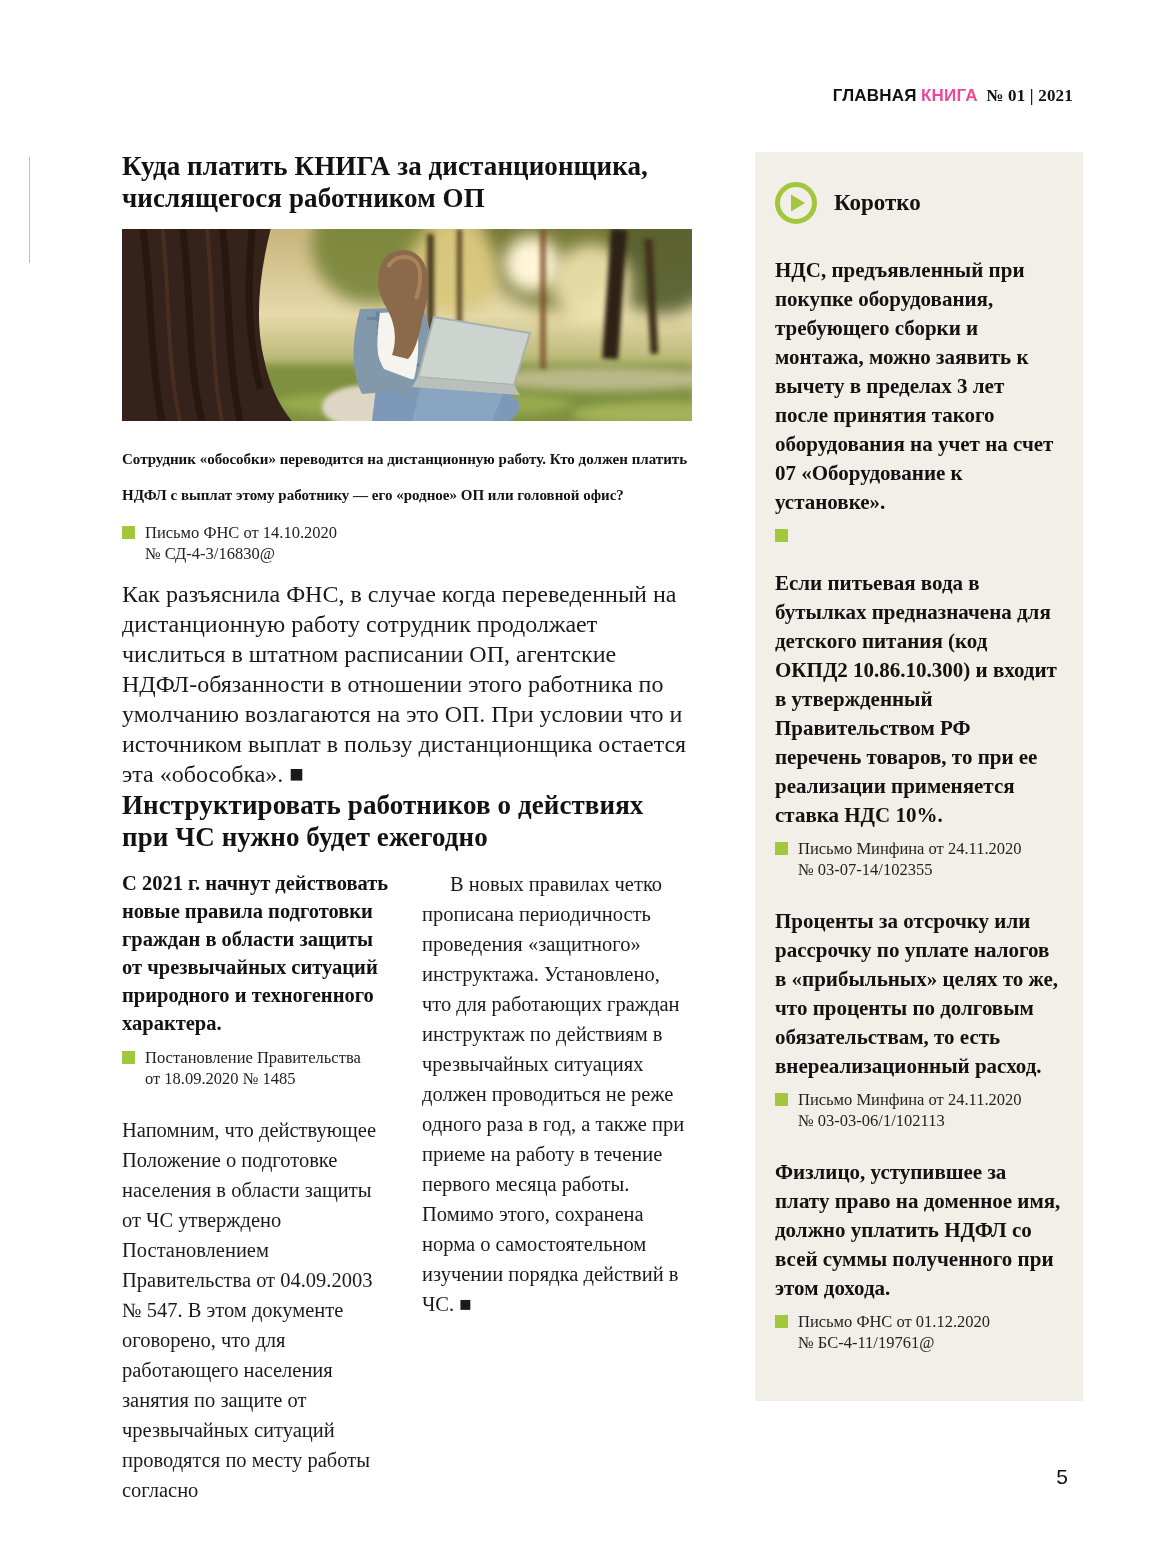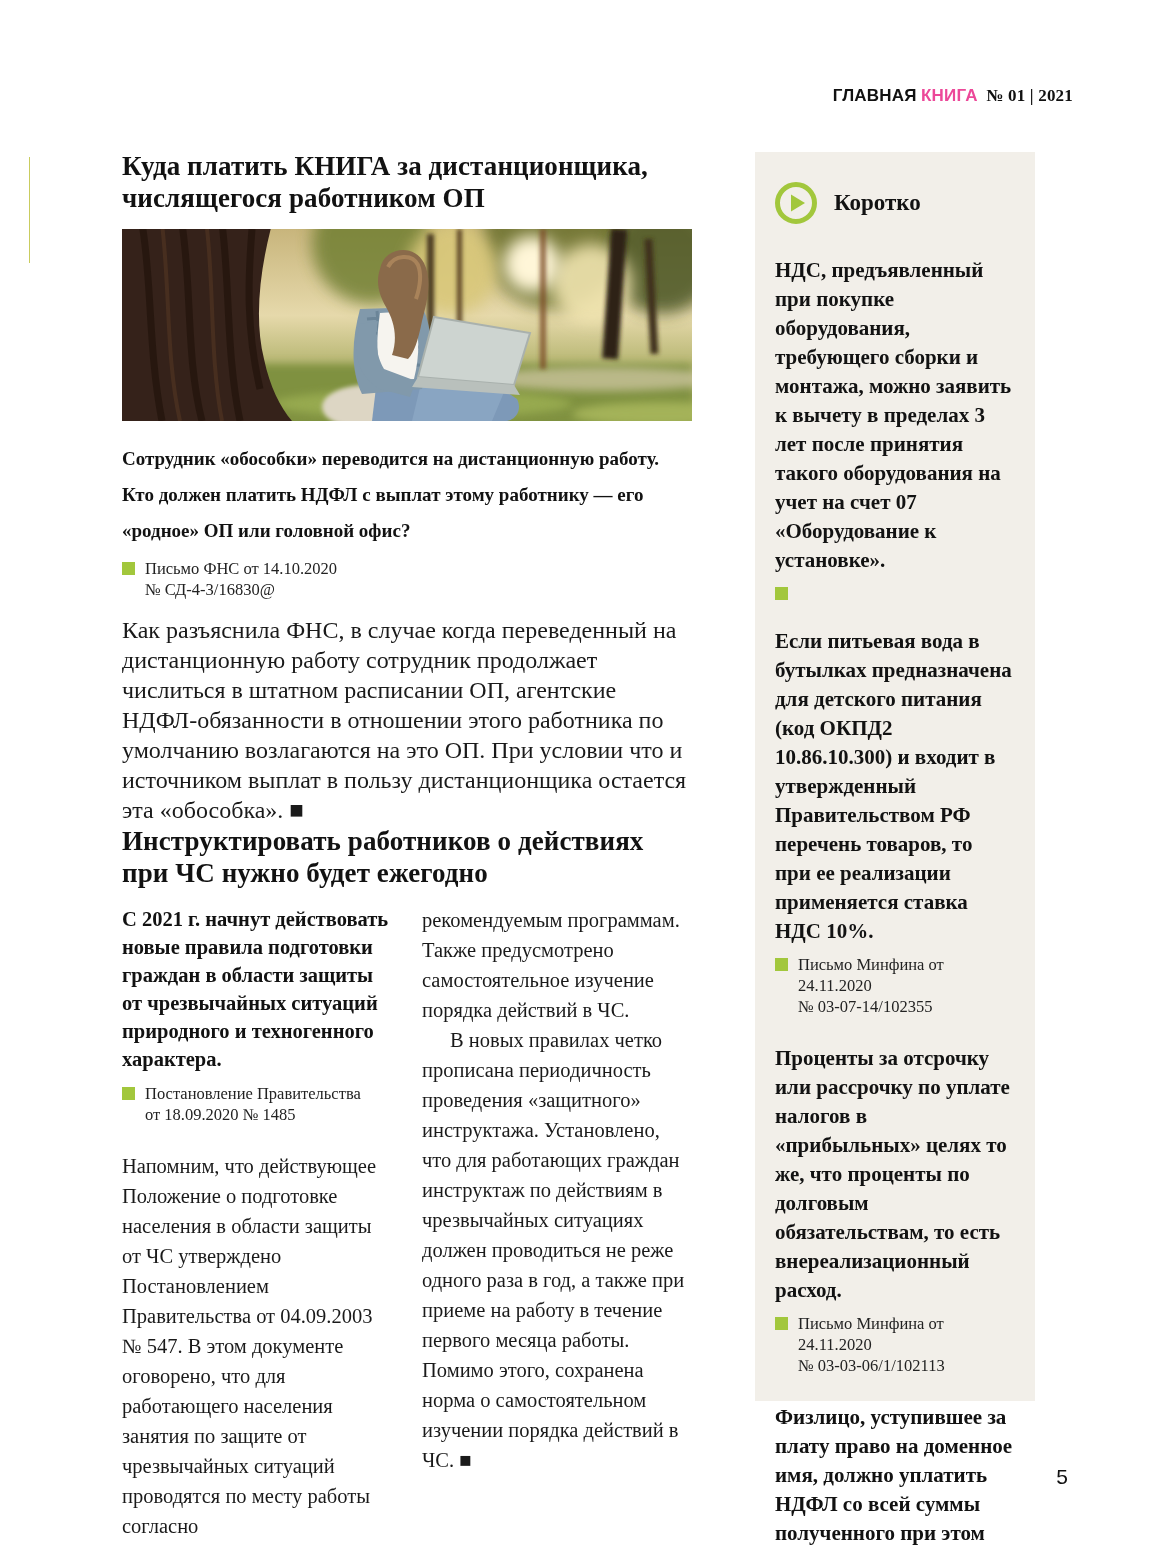--- a/index.html
+++ b/index.html
@@ -30,21 +30,21 @@
 
   
   .main { position:absolute; left:122px; top:150px; width:570px; }
   h1, h2 {
     font-size:27px; line-height:32px; font-weight:bold; color:#121212;
     letter-spacing:.1px;
   }
   .photo-wrap { margin-top:15px; width:570px; height:192px; overflow:hidden; }
   .lead {
     margin-top:20px;
-    font-size:19px; line-height:36px; font-weight:bold; color:#121212;
+    font-size:15px; line-height:36px; font-weight:bold; color:#121212;
   }
   .ref { display:flex; margin-top:9px; }
   .ref .sq {
     flex:0 0 auto; width:13px; height:13px; margin-top:4px;
     background:#a2c73c;
   }
   .ref .rt {
     margin-left:10px; font-size:16.5px; line-height:21px; color:#222;
   }
   .ref .rt span { display:block; }
@@ -60,21 +60,21 @@
   }
   .col-body {
     font-size:20.5px; line-height:30px; color:#1a1a1a;
   }
   .col .ref { margin-top:10px; margin-bottom:26px; }
   .indent { text-indent:28px; }
 
   
   .sidebar {
     position:absolute; left:755px; top:152px;
-    width:280px; height:1249px;
+    width:328px; height:1249px;
     background:#f2efe9;
     padding:30px 22px 0 20px;
   }
   .sb-head { display:flex; align-items:center; margin-bottom:32px; }
   .sb-head .play { width:42px; height:42px; flex:0 0 auto; }
   .sb-head .sb-title {
     margin-left:17px; font-size:23px; font-weight:bold; color:#121212;
   }
   .sb-item { margin-bottom:27px; }
   .sb-text {
@@ -194,21 +194,20 @@
         <div class="ref">
           <span class="sq"></span>
           <div class="rt">
             <span>Постановление Правительства</span>
             <span>от 18.09.2020 № 1485</span>
           </div>
         </div>
         <p class="col-body">Напомним, что действующее Положение о подготовке населения в области защиты от ЧС утверждено Постановлением Правительства от 04.09.2003 № 547. В этом документе оговорено, что для работающего населения занятия по защите от чрезвычайных ситуаций проводятся по месту работы согласно</p>
       </div>
       <div class="col">
-        <p class="col-body">рекомендуемым программам. Также предусмотрено самостоятельное изучение порядка действий в ЧС.</p>
         <p class="col-body indent">В новых правилах четко прописана периодичность проведения «защитного» инструктажа. Установлено, что для работающих граждан инструктаж по действиям в чрезвычайных ситуациях должен проводиться не реже одного раза в год, а также при приеме на работу в течение первого месяца работы. Помимо этого, сохранена норма о самостоятельном изучении порядка действий в ЧС. ■</p>
       </div>
     </div>
   </div>
 
   <aside class="sidebar">
     <div class="sb-head">
       <svg class="play" viewBox="0 0 42 42">
         <circle cx="21" cy="21" r="18.5" fill="none" stroke="#a2c73c" stroke-width="5"></circle>
         <path d="M16,12.5 L30,21 L16,29.5 Z" fill="#a2c73c"></path>

